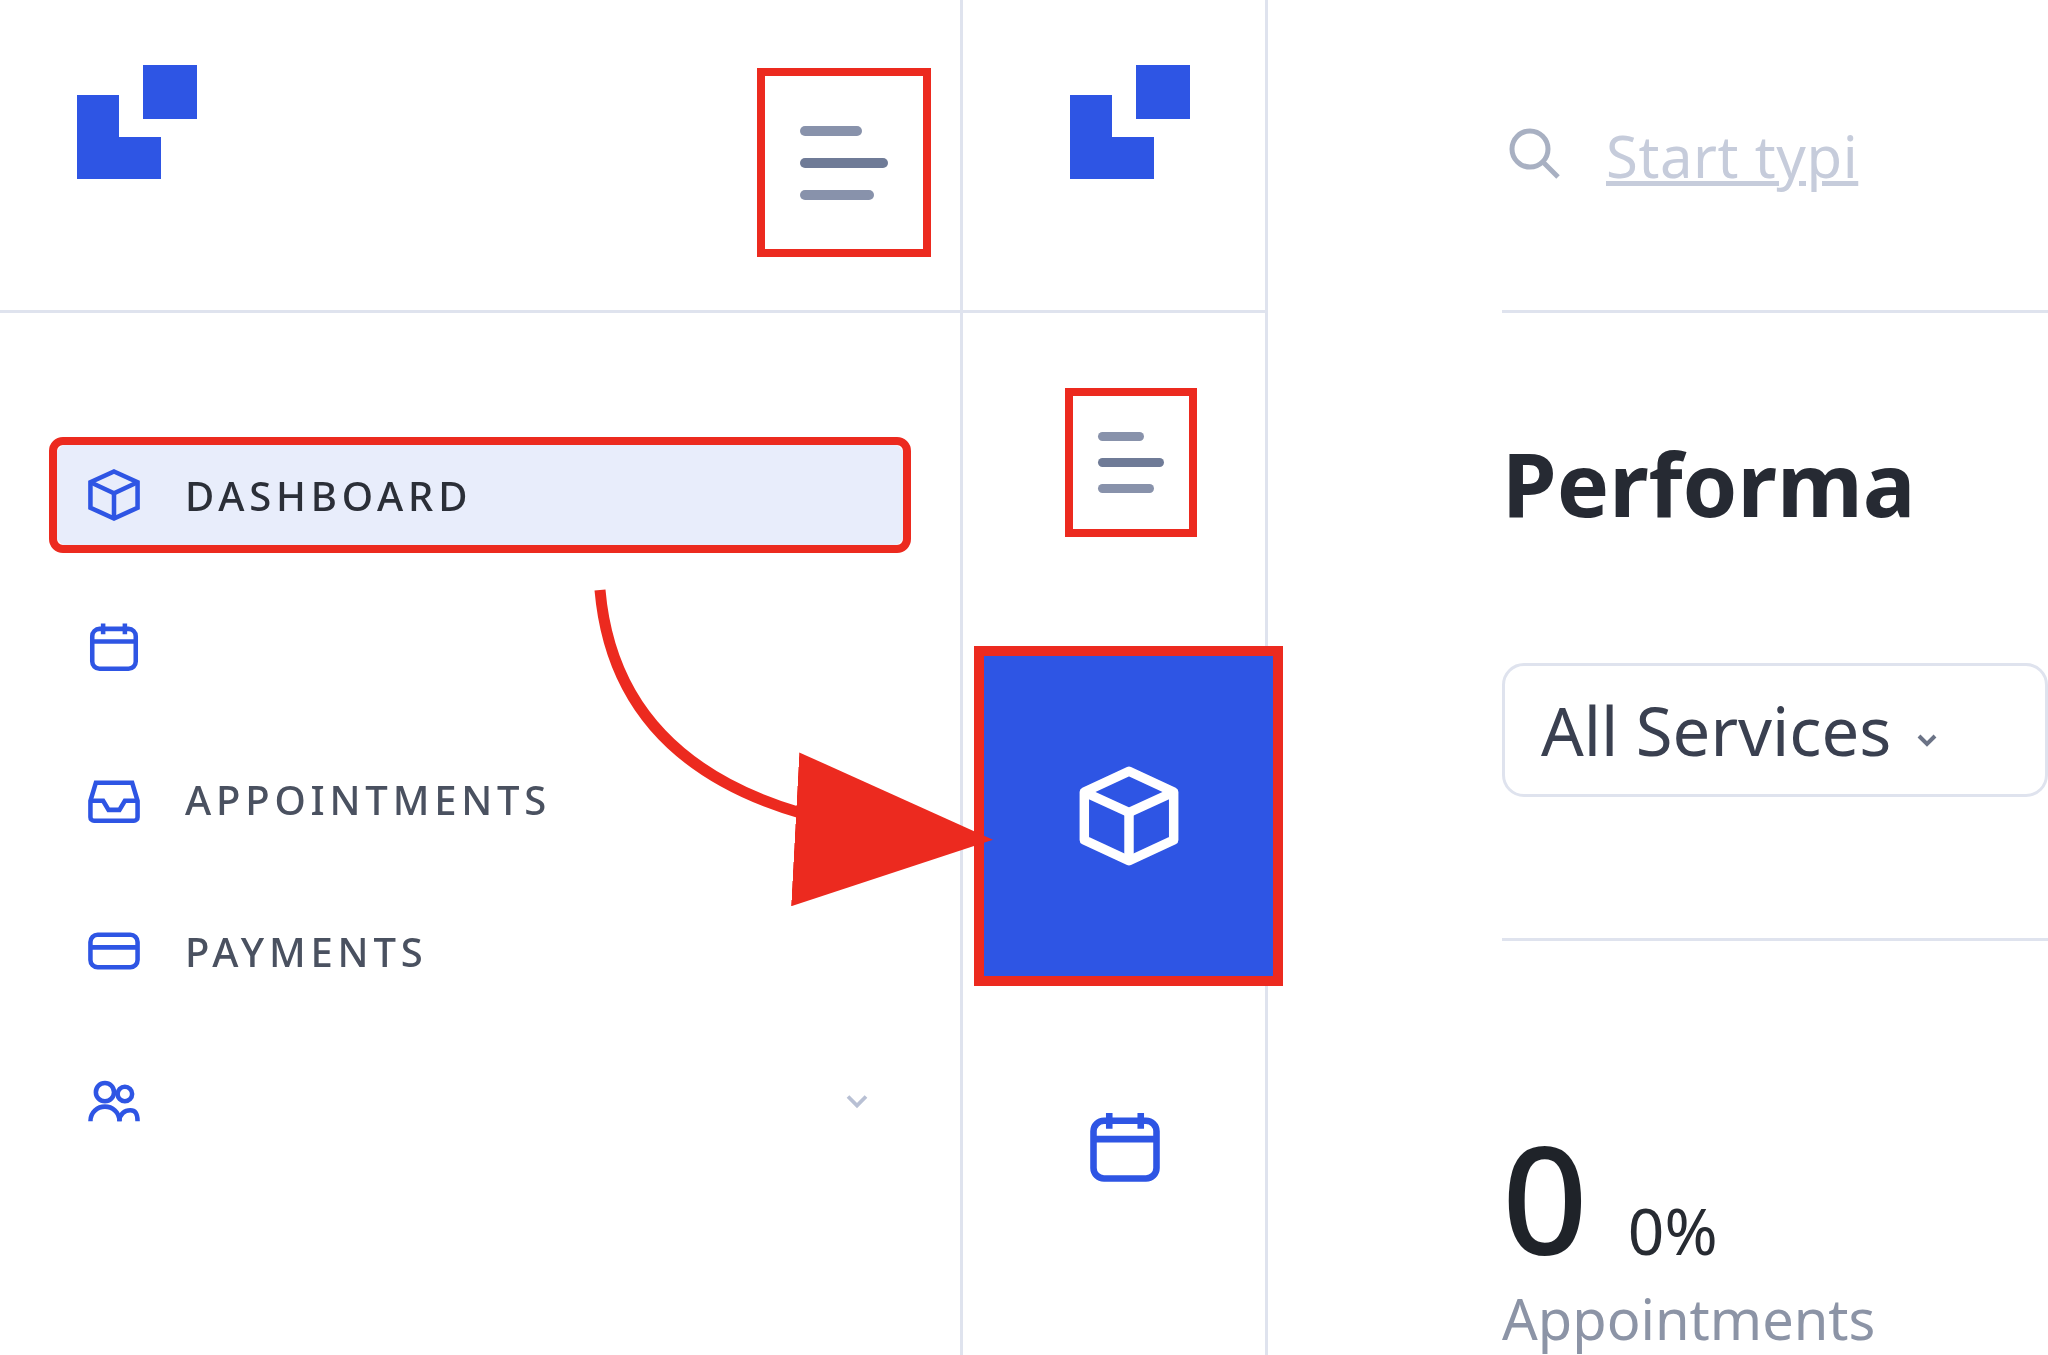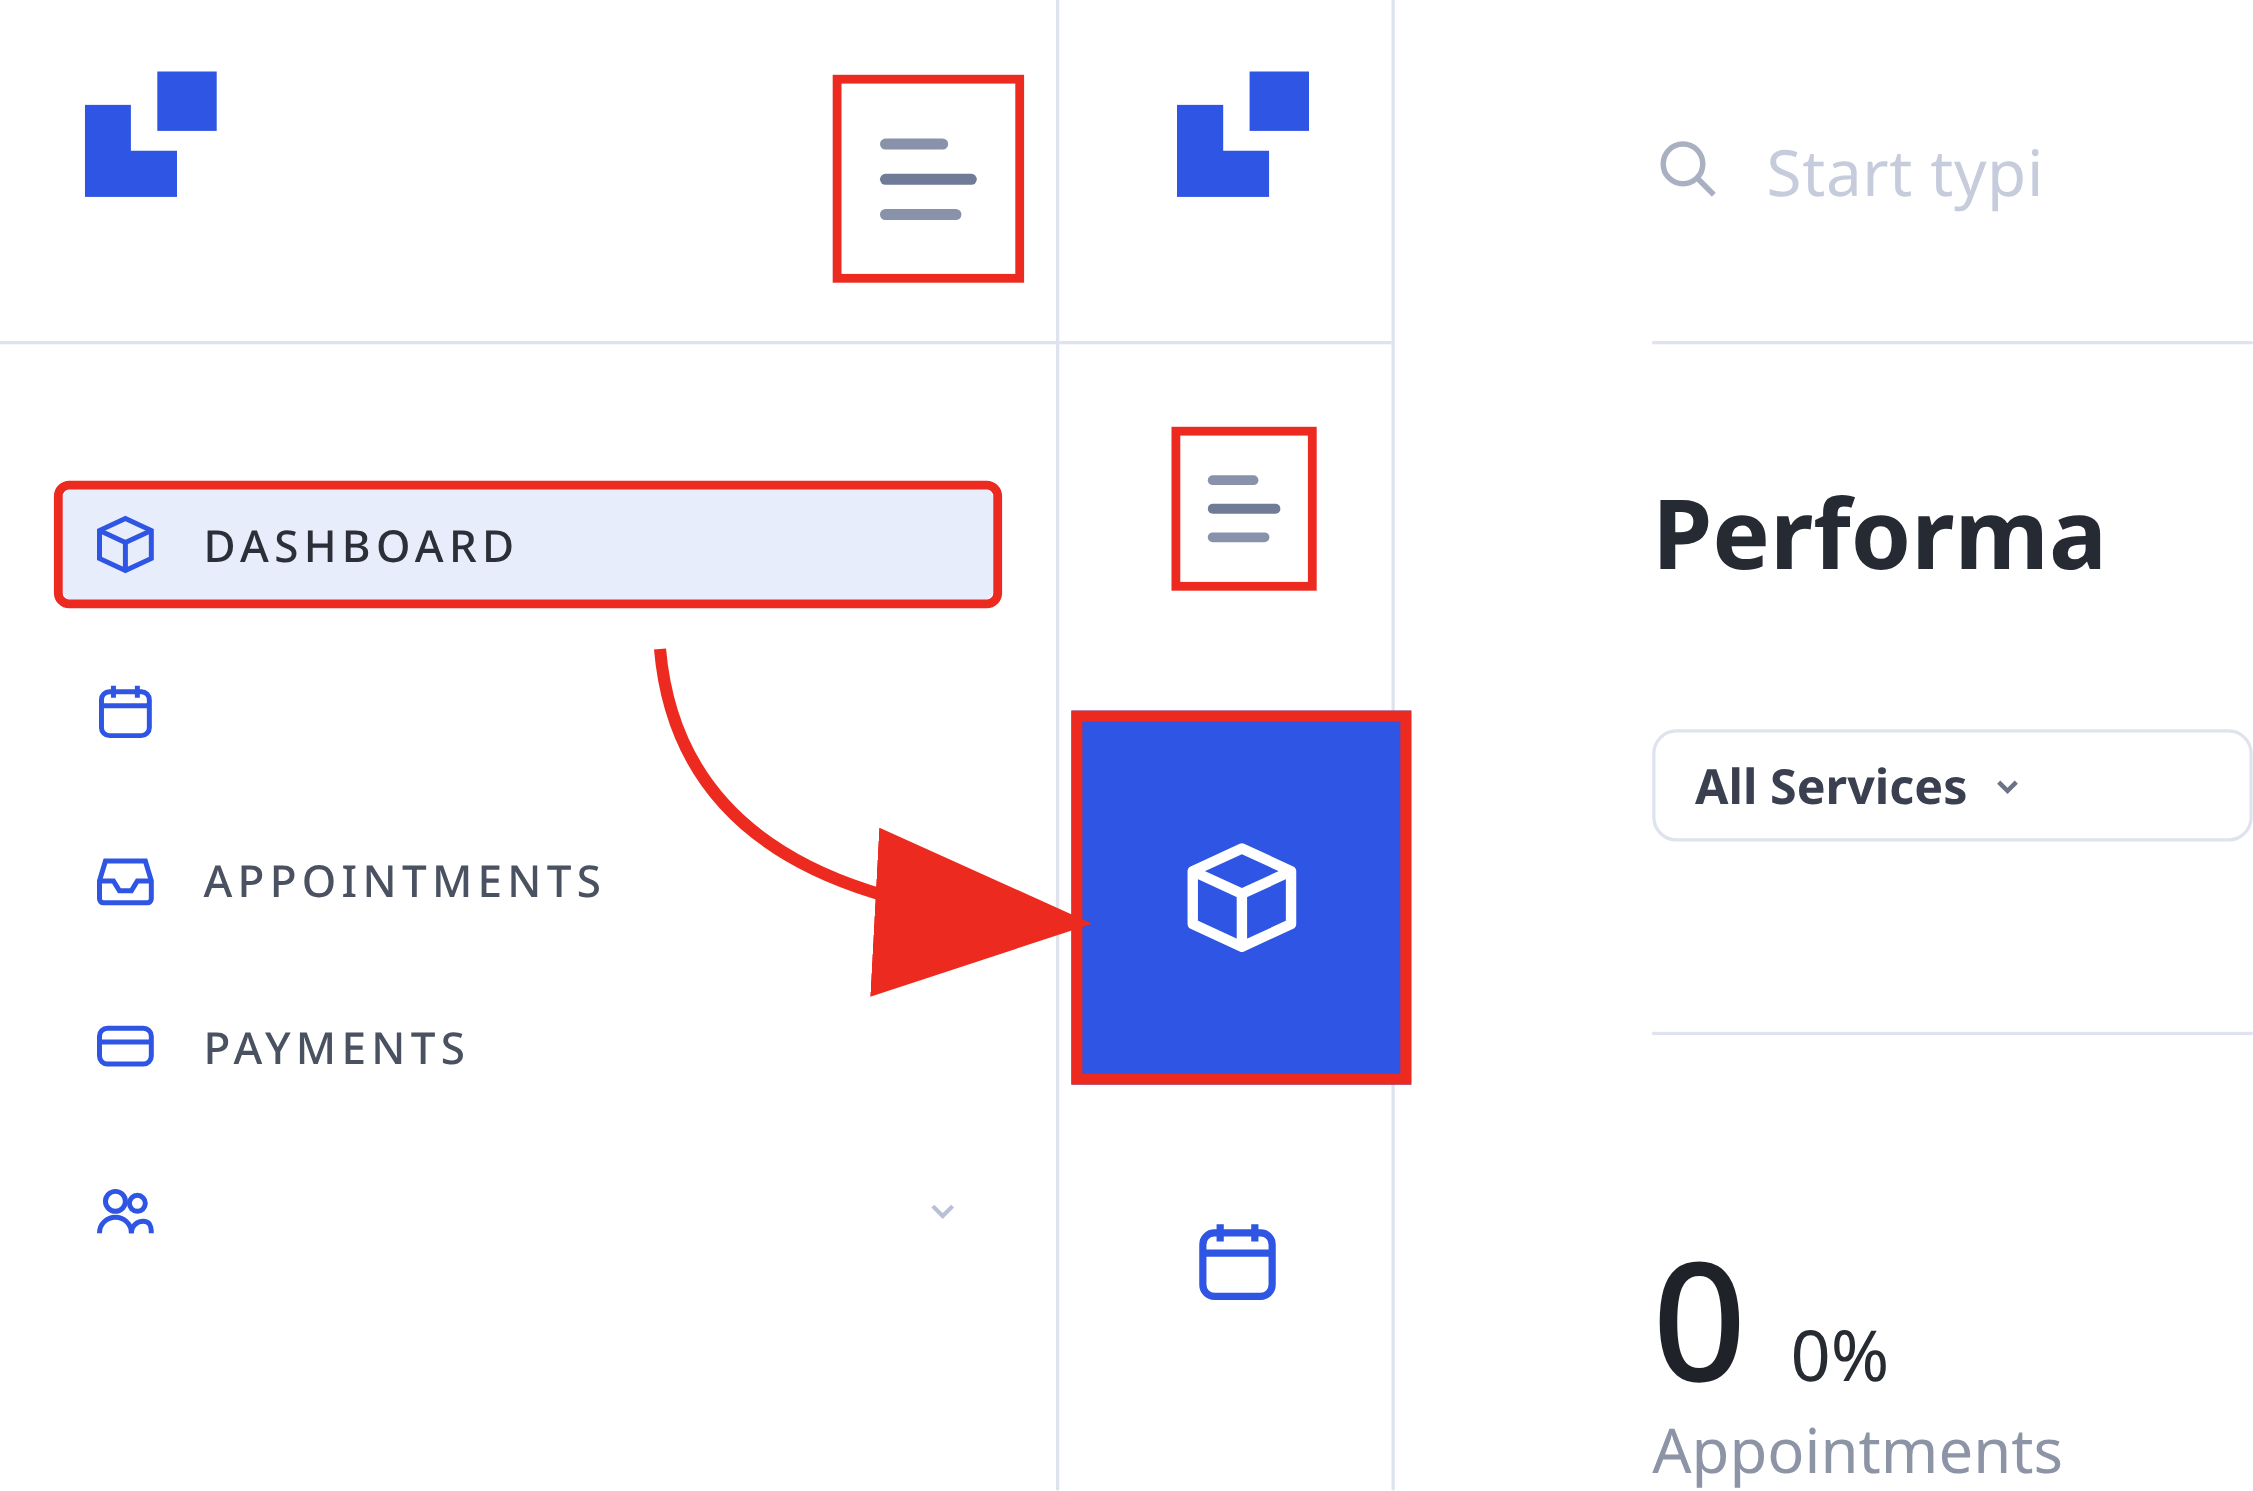--- a/index.html
+++ b/index.html
@@ -73,26 +73,26 @@
   .cnav-active-box svg{width:110px;height:110px;stroke:#fff;fill:none;stroke-width:5.5;stroke-linejoin:round;}
 
   .cnav-cal{position:absolute;left:1083px;top:1105px;}
   .cnav-cal svg{width:84px;height:84px;stroke:var(--blue);fill:none;stroke-width:5;}
 
   
   .main-wrap{padding:0 0 0 234px;display:flex;flex-direction:column;position:relative;height:100%;}
   .search-row{height:313px;display:flex;align-items:center;gap:40px;border-bottom:3px solid var(--border);}
   .search-row .mag{color:#a8b0c2;}
   .search-row .mag svg{width:64px;height:64px;stroke:currentColor;fill:none;stroke-width:5;}
-  .search-row .ph{font-size:58px;color:#c6ccdb;font-weight:400;letter-spacing:0.01em;white-space:nowrap;}
+  .search-row .ph{font-size:58px;color:#c6ccdb;font-weight:400;letter-spacing:0.01em;white-space:nowrap;text-decoration:underline;}
 
   .main-title{font-size:88px;font-weight:700;color:#262a33;margin-top:110px;white-space:nowrap;}
 
   .allserv{margin-top:120px;display:inline-flex;align-items:center;gap:20px;border:3px solid var(--border);
-    border-radius:22px;padding:18px 36px;font-size:44px;color:#3a4050;white-space:nowrap;font-weight:bold;}
+    border-radius:22px;padding:18px 36px;font-size:67px;color:#3a4050;white-space:nowrap;}
   .allserv .chev{color:#6b7386;}
 
   .kpi{position:absolute;left:234px;top:1122px;display:flex;align-items:baseline;gap:40px;}
   .kpi .big0{font-size:150px;font-weight:500;color:#1f2329;line-height:1;}
   .kpi .pct{font-size:64px;font-weight:400;color:#272b32;}
   .kpi-sub{position:absolute;left:234px;top:1280px;font-size:56px;color:#8c94a6;}
 
   .main-divider{position:absolute;left:234px;right:0;top:938px;height:3px;background:var(--border);}
 
   

